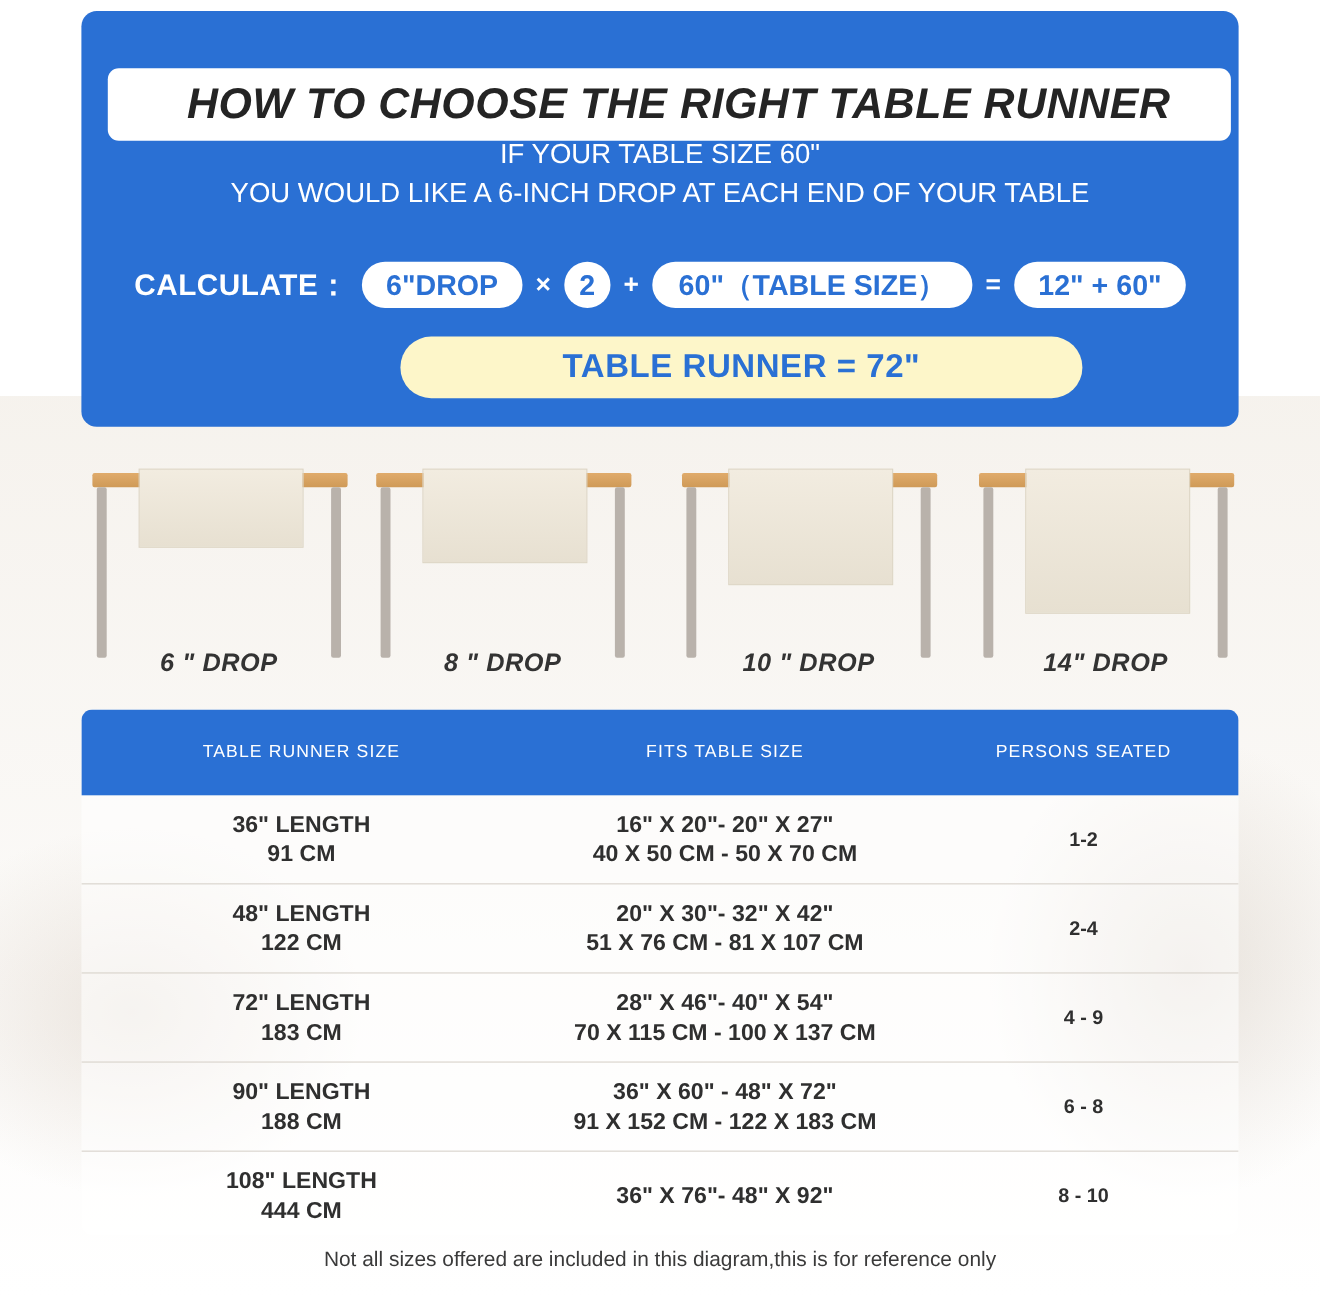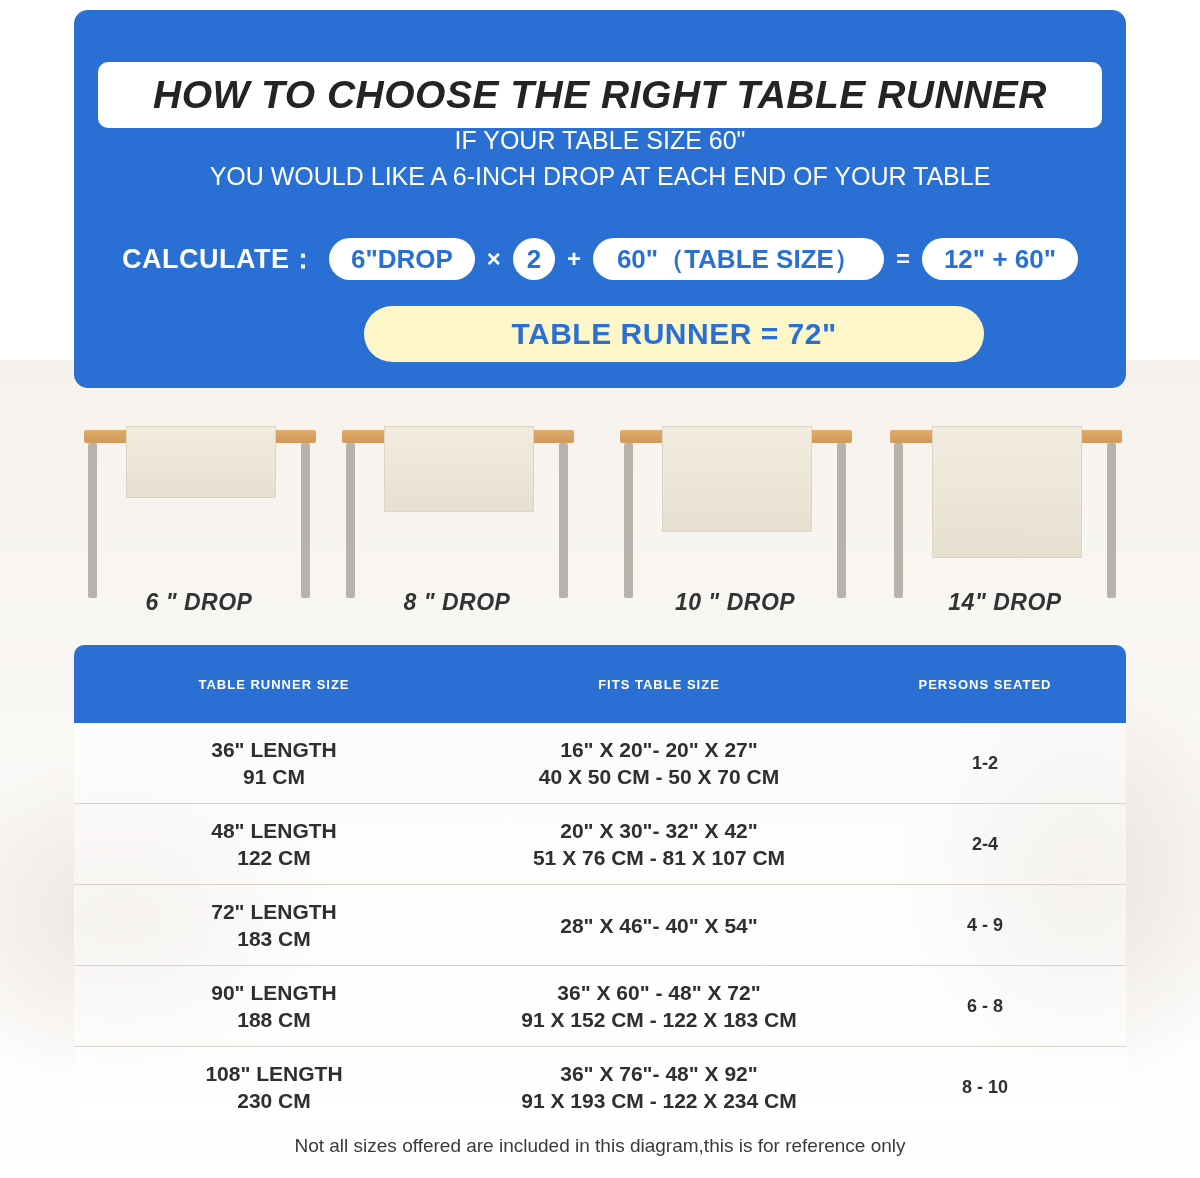--- a/index.html
+++ b/index.html
@@ -42,20 +42,21 @@
     width: 1004px; height: 66px;
     background: #ffffff;
     border-radius: 10px;
     display: flex; align-items: center; justify-content: center;
     color: #242424;
     font-size: 39px;
     font-weight: bold;
     font-style: italic;
     letter-spacing: .5px;
     white-space: nowrap;
+    padding-left: 17px;
   }
   .hero-sub {
     position: absolute;
     left: 0; top: 112px;
     width: 1052px;
     text-align: center;
     color: #ffffff;
     font-size: 25px;
     line-height: 36px;
     font-weight: 400;
@@ -166,22 +167,22 @@
     background: rgba(255,255,255,.55);
   }
   .th-row {
     display: flex;
     height: 78px;
     background: #2a70d4;
     color: #ffffff;
   }
   .th {
     display: flex; align-items: center; justify-content: center;
-    font-size: 13px;
-    font-weight: bold;
+    font-size: 16px;
+    font-weight: normal;
     letter-spacing: 1px;
     text-align: right;
   }
   .col1 { width: 400px; }
   .col2 { width: 370px; }
   .col3 { width: 282px; }
 
   .tr {
     display: flex;
     height: 80px;
@@ -305,44 +306,44 @@
       <div class="td col3 single">2-4</div>
     </div>
 
     <div class="tr">
       <div class="td col1">
         <span class="l1">72" LENGTH</span>
         <span class="l2">183 CM</span>
       </div>
       <div class="td col2">
         <span class="l1">28" X 46"- 40" X 54"</span>
+        <span class="l2">70 X 115 CM - 100 X 137 CM</span>
       </div>
       <div class="td col3 single">4 - 9</div>
     </div>
 
     <div class="tr">
       <div class="td col1">
         <span class="l1">90" LENGTH</span>
         <span class="l2">188 CM</span>
       </div>
       <div class="td col2">
         <span class="l1">36" X 60" - 48" X 72"</span>
         <span class="l2">91 X 152 CM - 122 X 183 CM</span>
       </div>
       <div class="td col3 single">6 - 8</div>
     </div>
 
     <div class="tr">
       <div class="td col1">
         <span class="l1">108" LENGTH</span>
-        <span class="l2">230 CM</span>
+        <span class="l2">444 CM</span>
       </div>
       <div class="td col2">
         <span class="l1">36" X 76"- 48" X 92"</span>
-        <span class="l2">91 X 193 CM - 122 X 234 CM</span>
       </div>
       <div class="td col3 single">8 - 10</div>
     </div>
   </section>
 
   <div class="footnote">Not all sizes offered are included in this diagram,this is for reference only</div>
 
 </div>
 
 </body></html>

